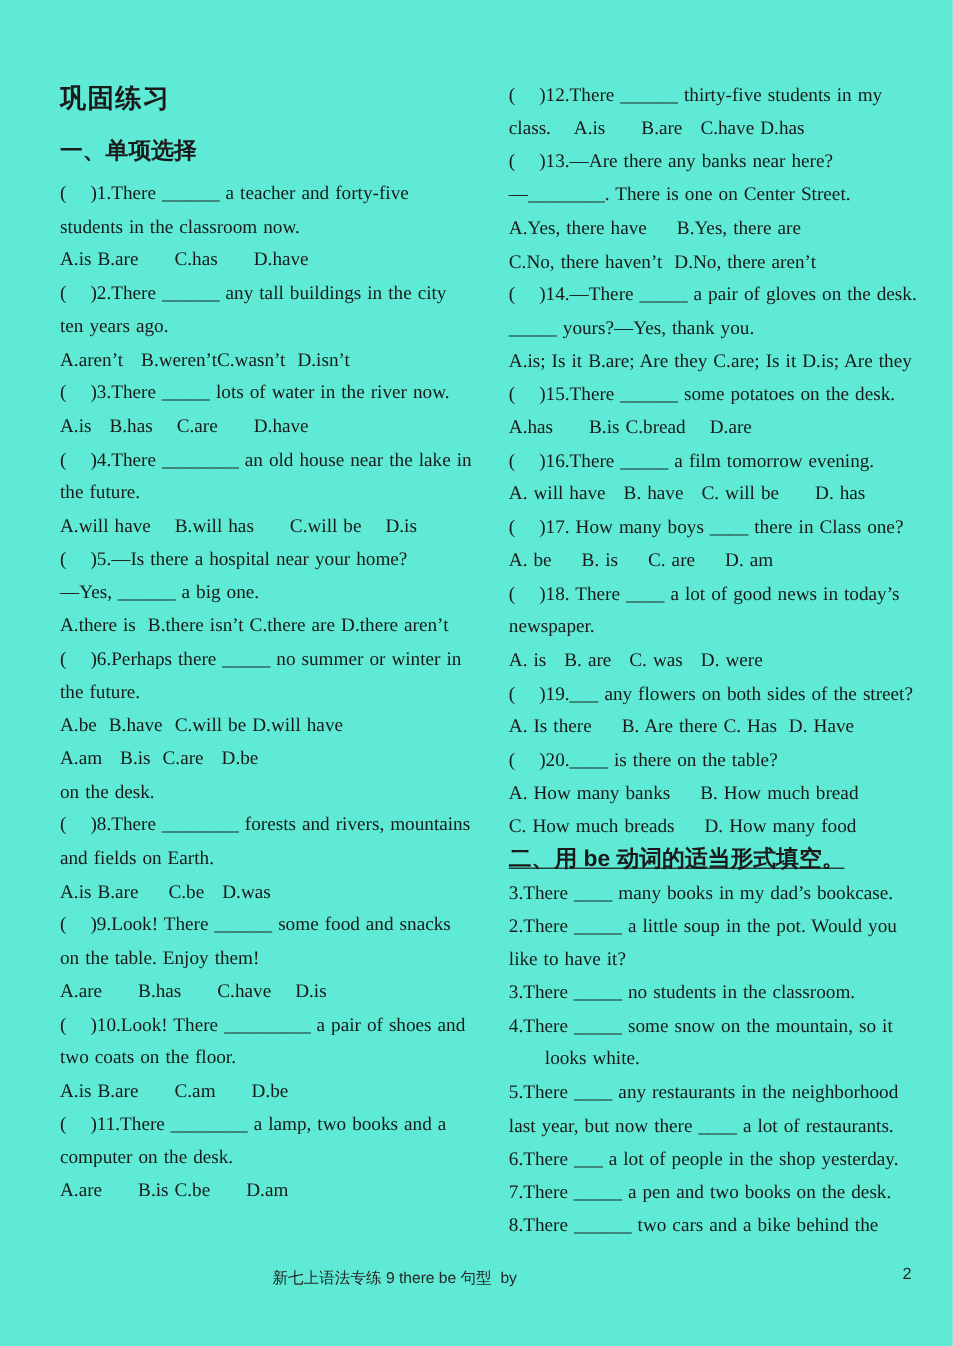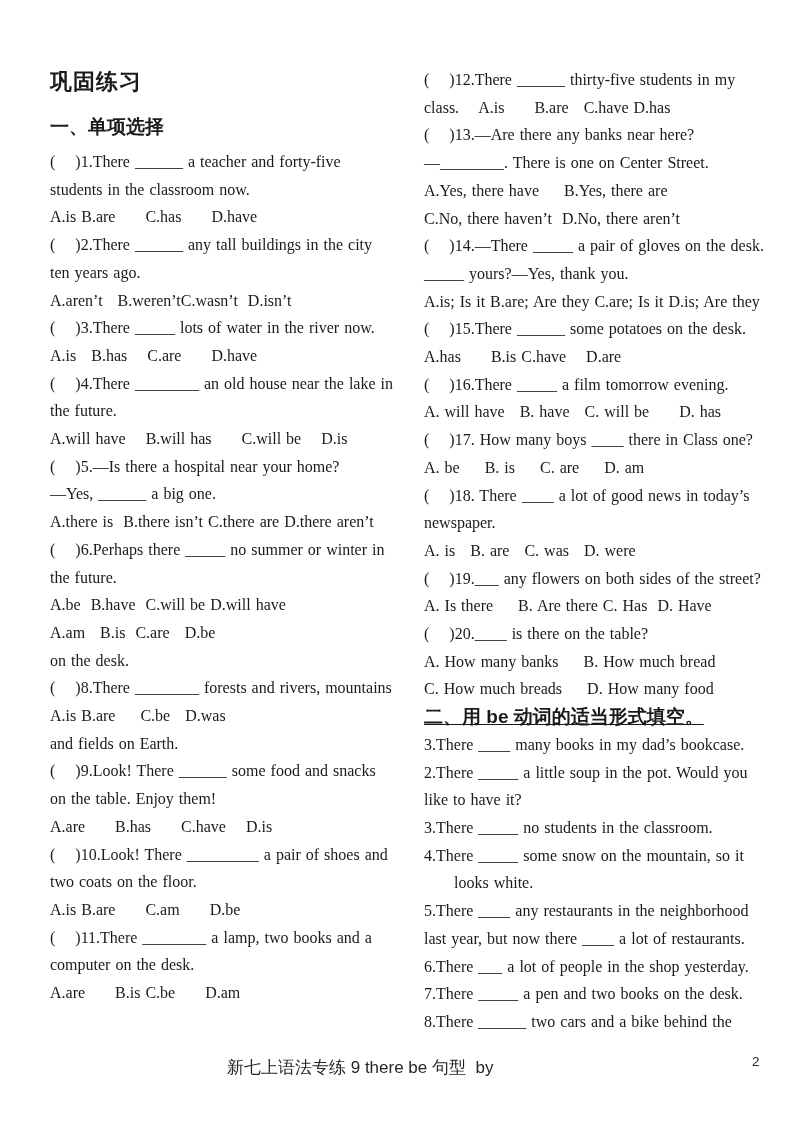--- a/index.html
+++ b/index.html
@@ -4,21 +4,21 @@
 <style>
   html, body {
     margin: 0;
     padding: 0;
     background: #e8e8e8;
   }
   .page {
     position: relative;
     width: 794px;
     height: 1122px;
-    background: #ffffff;
+    background: #5eead4;
     overflow: hidden;
     color: #1a1a1a;
   }
   .col {
     position: absolute;
     top: 66px;
   }
   .col-left  { left: 50px;  width: 352px; }
   .col-right { left: 424px; width: 362px; }
   .doc-title {
@@ -48,21 +48,21 @@
     font-size: 16px;
     line-height: 27.7px;
     white-space: pre;
     word-spacing: 1px;
   }
   .footer-label {
     position: absolute;
     left: 227px;
     top: 1056px;
     font-family: "Liberation Sans", sans-serif;
-    font-size: 17px;
+    font-size: 13px;
     color: #262626;
     white-space: pre;
   }
   .page-number {
     position: absolute;
     left: 752px;
     top: 1054px;
     font-family: "Liberation Sans", sans-serif;
     font-size: 13.5px;
     color: #262626;
@@ -90,22 +90,22 @@
         <div class="line">A.will have    B.will has      C.will be    D.is</div>
         <div class="line">(    )5.—Is there a hospital near your home?</div>
         <div class="line">—Yes, ______ a big one.</div>
         <div class="line">A.there is  B.there isn’t C.there are D.there aren’t</div>
         <div class="line">(    )6.Perhaps there _____ no summer or winter in</div>
         <div class="line">the future.</div>
         <div class="line">A.be  B.have  C.will be D.will have</div>
         <div class="line">A.am   B.is  C.are   D.be</div>
         <div class="line">on the desk.</div>
         <div class="line">(    )8.There ________ forests and rivers, mountains</div>
+        <div class="line">and fields on Earth.</div>
         <div class="line">A.is B.are     C.be   D.was</div>
-        <div class="line">and fields on Earth.</div>
         <div class="line">(    )9.Look! There ______ some food and snacks</div>
         <div class="line">on the table. Enjoy them!</div>
         <div class="line">A.are      B.has      C.have    D.is</div>
         <div class="line">(    )10.Look! There _________ a pair of shoes and</div>
         <div class="line">two coats on the floor.</div>
         <div class="line">A.is B.are      C.am      D.be</div>
         <div class="line">(    )11.There ________ a lamp, two books and a</div>
         <div class="line">computer on the desk.</div>
         <div class="line">A.are      B.is C.be      D.am</div>
       </div>
@@ -116,21 +116,21 @@
         <div class="line">(    )12.There ______ thirty-five students in my</div>
         <div class="line">class.    A.is      B.are   C.have D.has</div>
         <div class="line">(    )13.—Are there any banks near here?</div>
         <div class="line">—________. There is one on Center Street.</div>
         <div class="line">A.Yes, there have     B.Yes, there are</div>
         <div class="line">C.No, there haven’t  D.No, there aren’t</div>
         <div class="line">(    )14.—There _____ a pair of gloves on the desk.</div>
         <div class="line">_____ yours?—Yes, thank you.</div>
         <div class="line">A.is; Is it B.are; Are they C.are; Is it D.is; Are they</div>
         <div class="line">(    )15.There ______ some potatoes on the desk.</div>
-        <div class="line">A.has      B.is C.have    D.are</div>
+        <div class="line">A.has      B.is C.bread    D.are</div>
         <div class="line">(    )16.There _____ a film tomorrow evening.</div>
         <div class="line">A. will have   B. have   C. will be      D. has</div>
         <div class="line">(    )17. How many boys ____ there in Class one?</div>
         <div class="line">A. be     B. is     C. are     D. am</div>
         <div class="line">(    )18. There ____ a lot of good news in today’s</div>
         <div class="line">newspaper.</div>
         <div class="line">A. is   B. are   C. was   D. were</div>
         <div class="line">(    )19.___ any flowers on both sides of the street?</div>
         <div class="line">A. Is there     B. Are there C. Has  D. Have</div>
         <div class="line">(    )20.____ is there on the table?</div>

